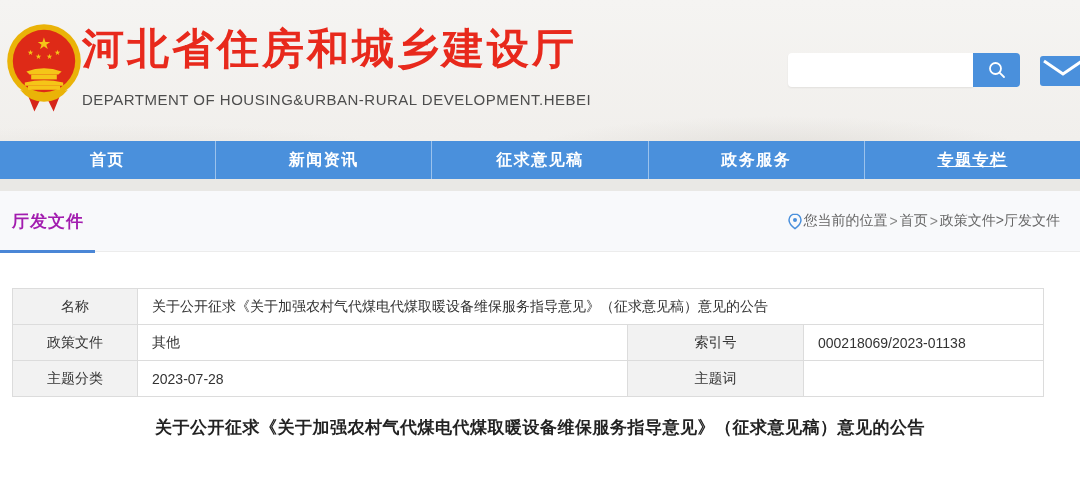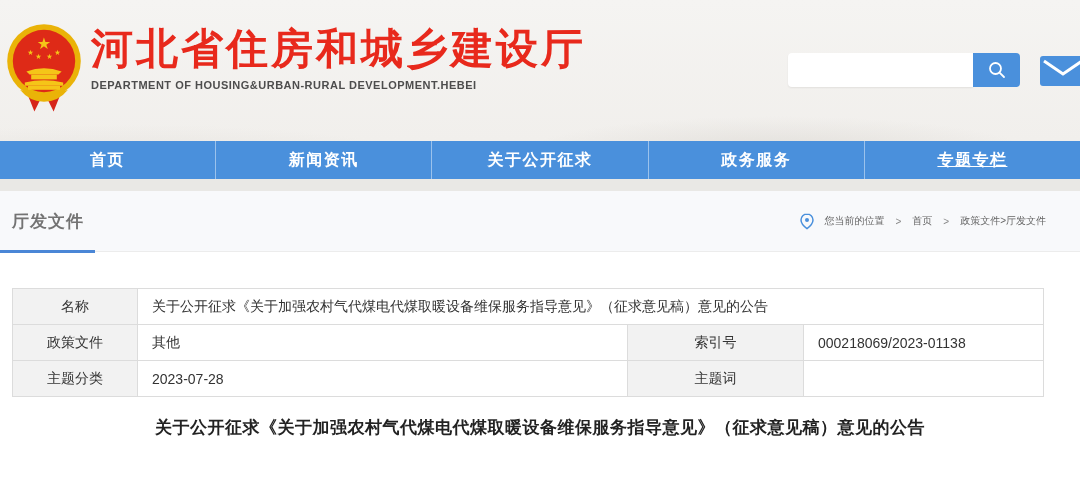--- a/index.html
+++ b/index.html
@@ -7,46 +7,46 @@
               font-family:"Liberation Sans","DejaVu Sans",sans-serif; }
 
   
   .header { position:relative; height:141px;
     background:
       radial-gradient(ellipse 420px 60px at 72% 108%, rgba(208,204,198,.45), transparent 60%),
       radial-gradient(ellipse 520px 70px at 12% 118%, rgba(214,210,204,.40), transparent 60%),
       linear-gradient(180deg,#f5f4f2 0%,#f1efec 100%);
     overflow:hidden; }
   .emblem { position:absolute; left:4px; top:21px; width:80px; height:96px; }
-  .title-block { position:absolute; left:91px; top:27px; }
+  .title-block { position:absolute; left:82px; top:27px; }
   .site-title { color:#e8291c; font-size:42px; font-weight:bold; letter-spacing:3px; line-height:1.05; }
-  .site-sub { margin-top:8px; color:#4d4d4d; font-size:11px; font-weight:bold; letter-spacing:.5px; }
+  .site-sub { margin-top:20px; color:#4d4d4d; font-size:15px; font-weight:normal; letter-spacing:.5px; }
   .search-wrap { position:absolute; left:788px; top:53px; height:34px; display:flex; }
   .search-input { width:185px; height:34px; border:none; border-radius:4px 0 0 4px;
       padding:0 10px; font-size:14px; outline:none; background:#fff;
       box-shadow:0 1px 2px rgba(0,0,0,.07); }
   .search-btn { width:47px; height:34px; background:#4a90dc; border:none;
       border-radius:0 4px 4px 0; display:flex; align-items:center; justify-content:center; cursor:pointer; }
   .mail-icon { position:absolute; left:1040px; top:56px; width:46px; height:30px; cursor:pointer; }
 
   
   .nav { height:38px; background:#4a90dc; display:flex; }
   .nav-item { flex:1; display:flex; align-items:center; justify-content:center;
       color:#fff; font-size:16px; font-weight:bold; letter-spacing:1.5px;
       border-right:1px solid rgba(255,255,255,.45); cursor:pointer; }
   .nav-item:last-child { border-right:none;text-decoration:underline; }
   .sub-strip { height:12px; background:#e9e8e5; }
 
   
   .crumb-band { position:relative; height:61px; background:#f8f9fb;
       border-bottom:1px solid #ececec; display:flex; align-items:center; justify-content:space-between; }
-  .section-title { margin-left:12px; color:#737373; font-size:17px; font-weight:bold; letter-spacing:1px; }
+  .section-title { margin-left:12px; color:#a21caf; font-size:17px; font-weight:bold; letter-spacing:1px; }
   .section-underline { position:absolute; left:0; bottom:-2px; width:95px; height:3px; background:#4a86d6; }
-  .crumb-right { display:flex; align-items:center; gap:9px; margin-right:34px;
-      color:#666; font-size:10px; }
+  .crumb-right { display:flex; align-items:center; margin-right:20px;
+      color:#666; font-size:14px; }
   .crumb-right .sep { color:#888; margin:0 2px; }
   .crumb-link { color:#666; cursor:pointer; }
 
   
   .info-table { width:1031px; margin:36px 12px 0 12px; border-collapse:collapse; table-layout:fixed; }
   .info-table td { border:1px solid #dcdcdc; height:36px; font-size:14px; color:#333; }
   .info-table td.label { background:#f2f2f2; text-align:center; }
   .info-table td.value { background:#fff; padding:0 14px; text-align:left; }
 
   
@@ -91,21 +91,21 @@
 
   <svg class="mail-icon" viewBox="0 0 46 30">
     <rect x="0" y="0" width="46" height="30" rx="3" fill="#4a90dc"></rect>
     <polyline points="4,5 23,18 42,5" fill="none" stroke="#fff" stroke-width="3"></polyline>
   </svg>
 </div>
 
 <div class="nav">
   <div class="nav-item">首页</div>
   <div class="nav-item">新闻资讯</div>
-  <div class="nav-item">关于公开征求</div>
+  <div class="nav-item">征求意见稿</div>
   <div class="nav-item">政务服务</div>
   <div class="nav-item">专题专栏</div>
 </div>
 <div class="sub-strip"></div>
 
 <div class="crumb-band">
   <div class="section-title">厅发文件</div>
   <div class="section-underline"></div>
   <div class="crumb-right">
     <svg width="16" height="17" viewBox="0 0 16 17">

